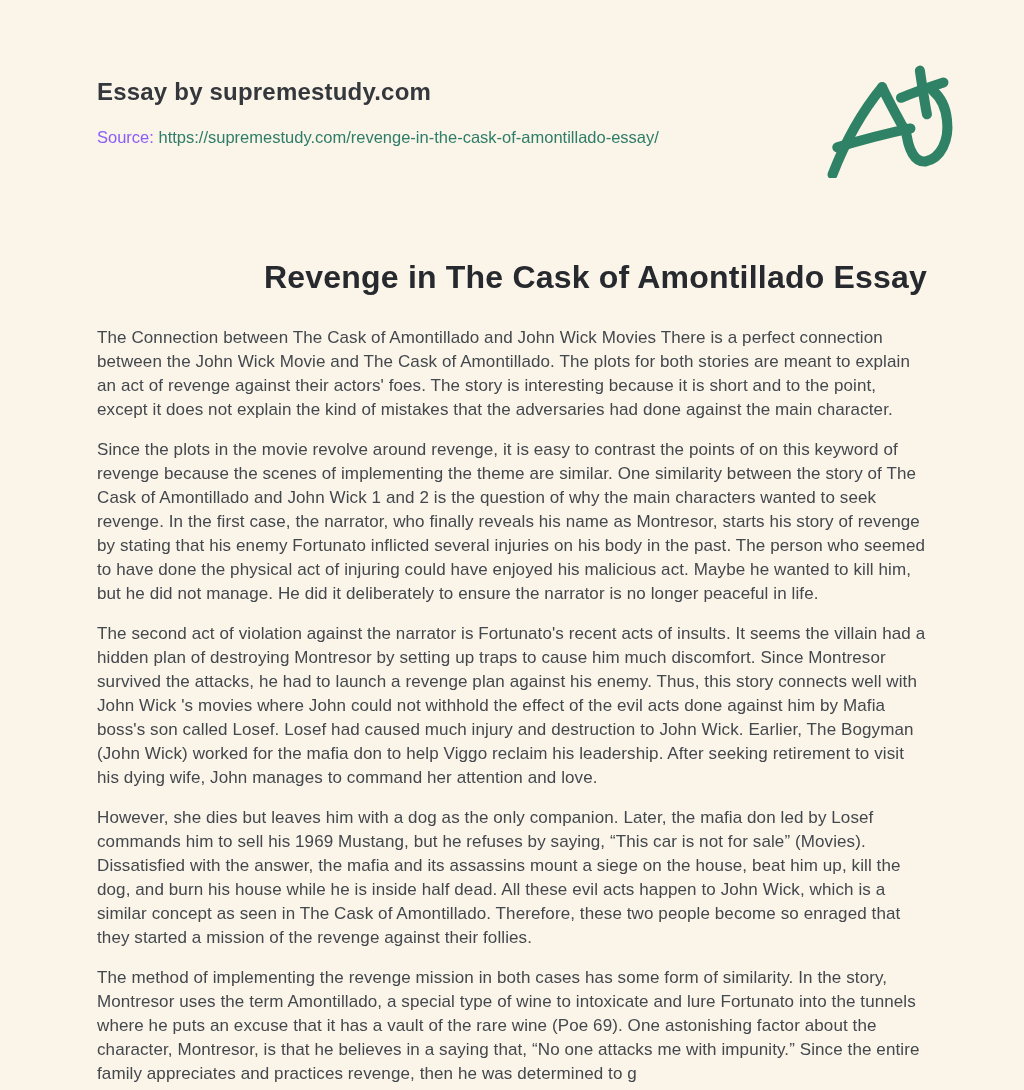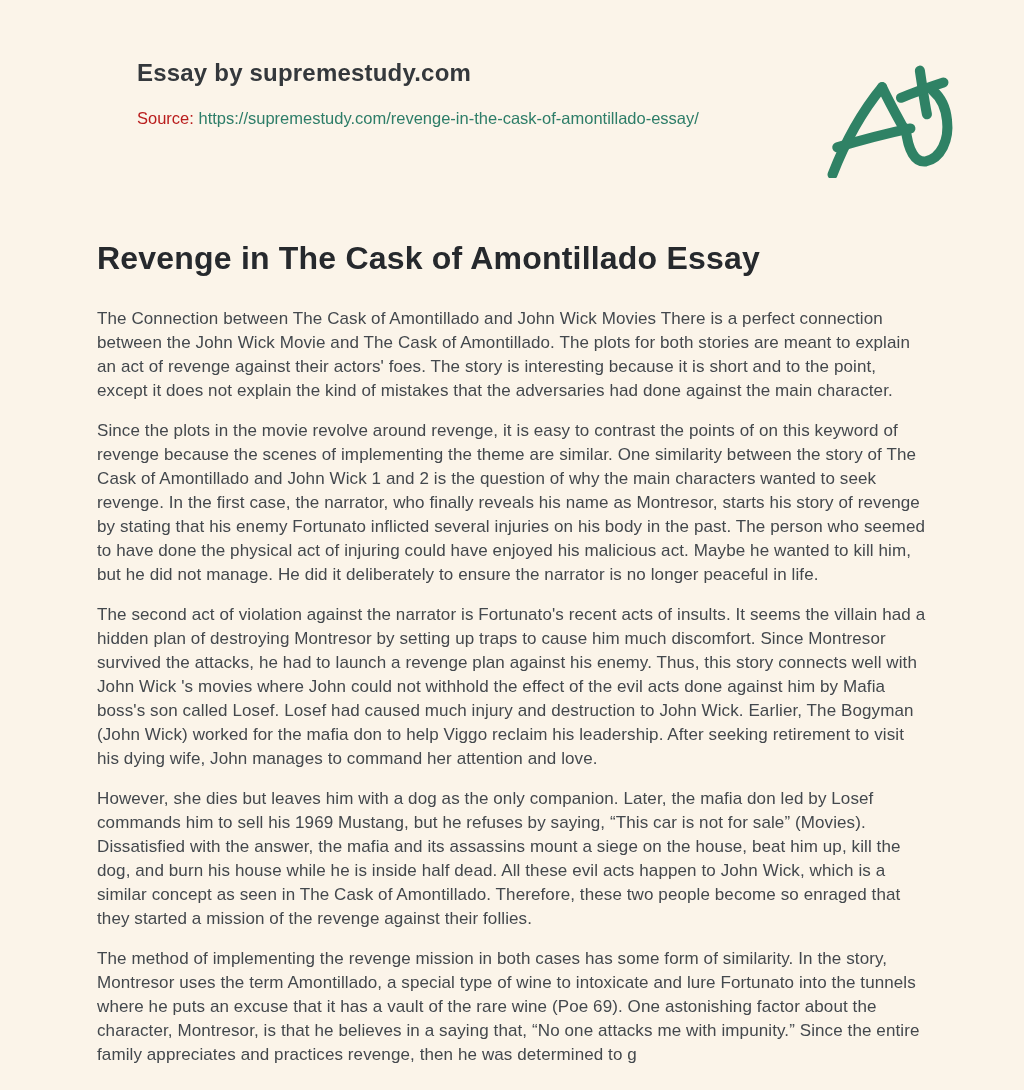--- a/index.html
+++ b/index.html
@@ -13,56 +13,56 @@
     height: 1090px;
     background: #fbf4e9;
     overflow: hidden;
   }
   .container {
     width: 830px;
     margin: 0 auto;
     position: relative;
   }
   .doc-header {
-    padding-top: 59px;
+    padding-top: 78px;
     position: relative;
-    margin-left: 40px;
   }
   .byline {
     font-size: 24px;
     font-weight: 700;
     letter-spacing: 0.2px;
     color: #34383c;
   }
   .source-row {
     margin-top: 22px;
     font-size: 16.5px;
   }
   .source-label {
-    color: #b91c1c;
+    color: #8b5cf6;
   }
   .source-link {
     color: #2d7d68;
     text-decoration: none;
     text-align: right;
   }
   .logo {
     position: absolute;
     top: 60px;
     right: -28px;
     width: 134px;
     height: 118px;
   }
   .logo svg { width: 100%; height: 100%; display: block; }
   .article-title {
     margin-top: 112px;
     font-size: 32px;
     font-weight: 700;
     letter-spacing: 0.2px;
     color: #26292d;
+    text-align: right;
   }
   .essay-body {
     margin-top: 30px;
   }
   .essay-body p {
     font-size: 17px;
     line-height: 24px;
     color: #43484d;
     margin-bottom: 16px;
     letter-spacing: 0.1px;

